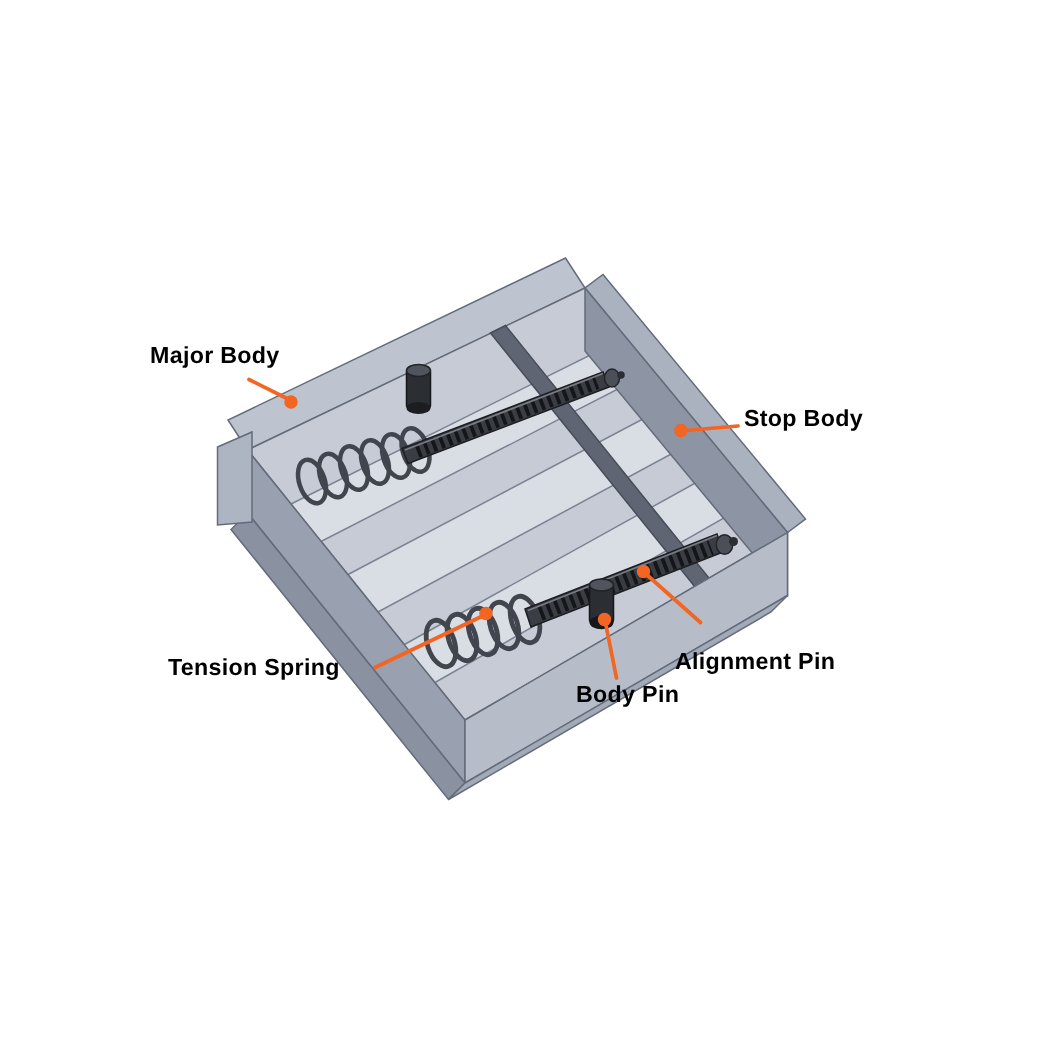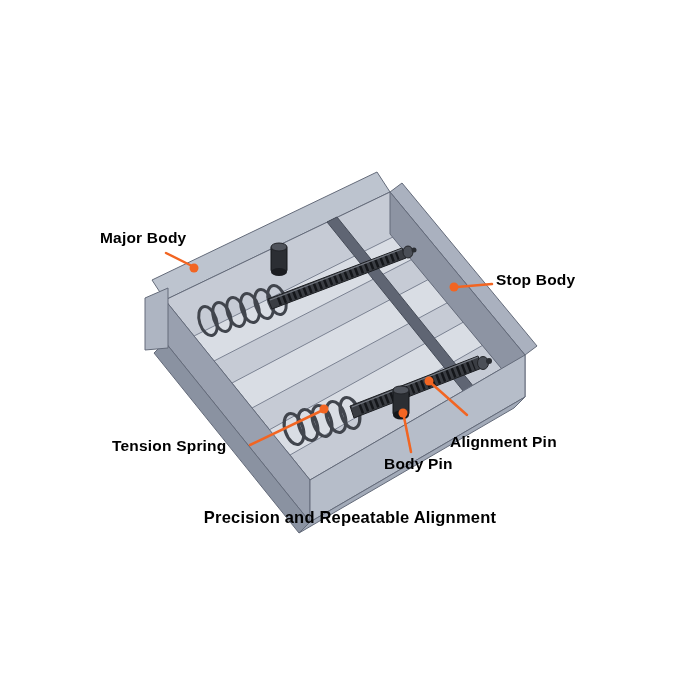--- a/index.html
+++ b/index.html
@@ -138,15 +138,14 @@
   <div class="part-label" style="left:100px; top:229px;">Major Body</div>
 
   <div class="part-label" style="left:496px; top:271px;">Stop Body</div>
 
   <div class="part-label" style="left:112px; top:437px;">Tension Spring</div>
 
   <div class="part-label" style="left:450px; top:417px;margin-top:16px;">Alignment Pin</div>
 
   <div class="part-label" style="left:384px; top:455px;">Body Pin</div>
 
-  <div class="caption">Precision and Repeatable Alignment</div>
 
 </div>
 
 </body></html>

